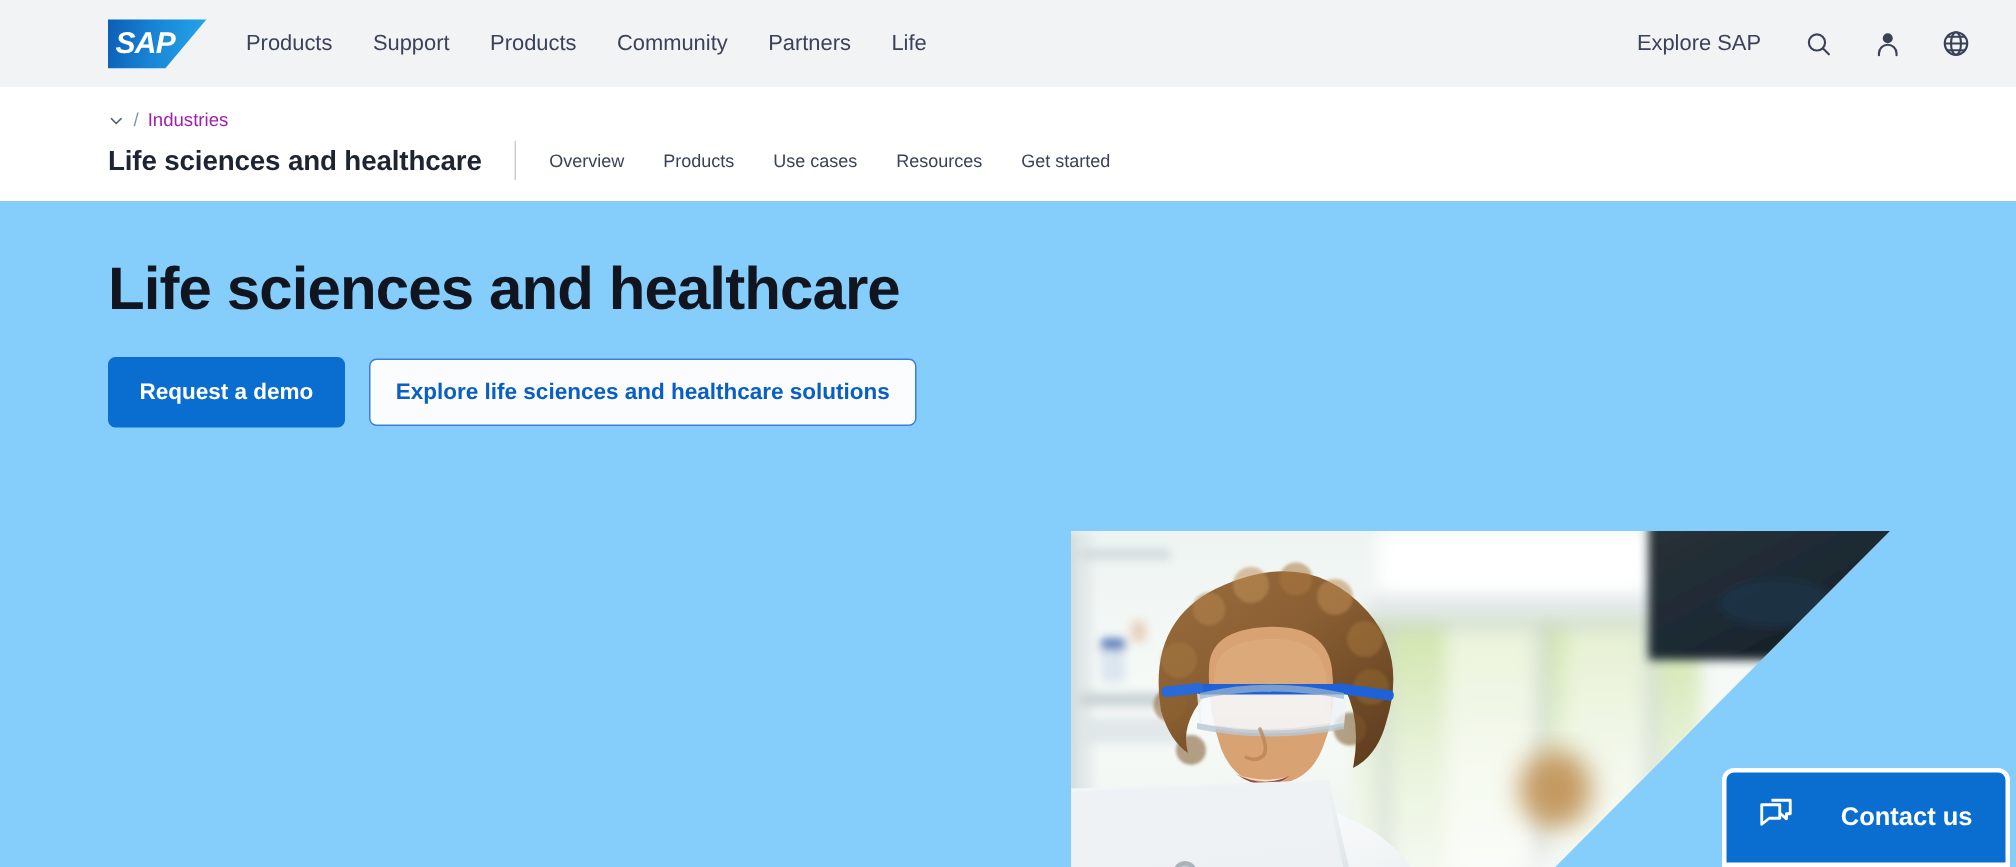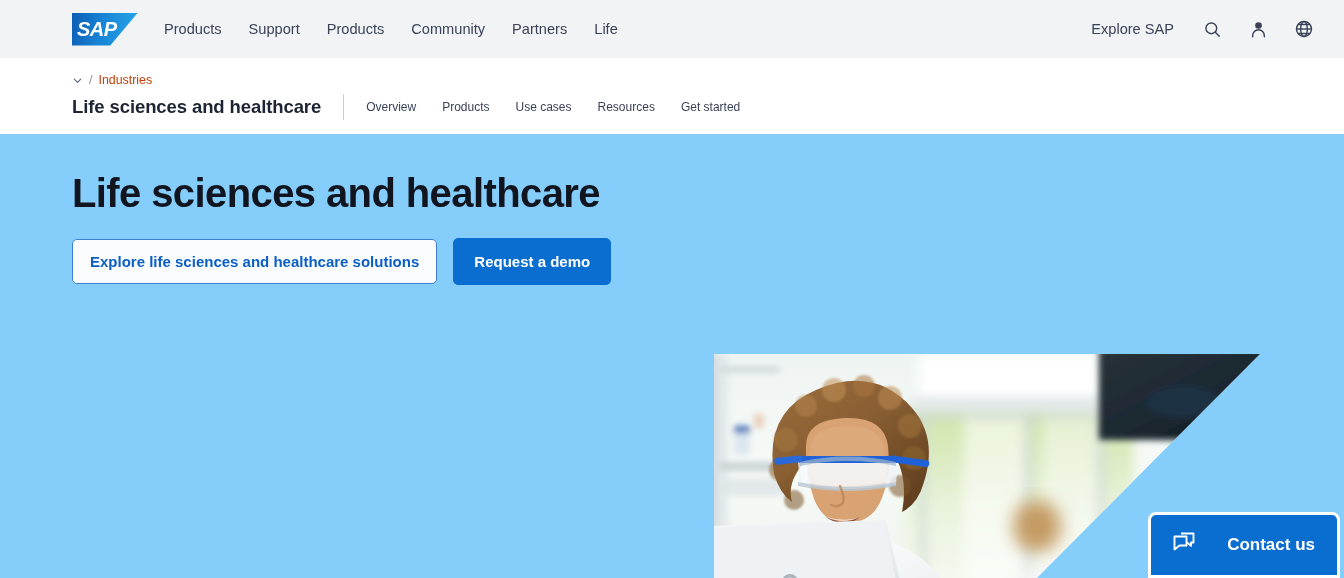--- a/index.html
+++ b/index.html
@@ -100,21 +100,21 @@
     align-items: center;
     gap: 6px;
     font-size: 12.4px;
     color: #5a6478;
     margin-bottom: 6px;
     height: 16px;
   }
   .breadcrumb .chev { display: flex; align-items: center; color: #5a6478; }
   .breadcrumb .sep { color: #8a93a5; }
   .breadcrumb a {
-    color: #c2410c;
+    color: #a21caf;
     text-decoration: none;
   }
   .sub-row {
     display: flex;
     align-items: center;
   }
   .page-title {
     font-size: 18.5px;
     font-weight: bold;
     color: #1d2433;
@@ -313,22 +313,22 @@
     </nav>
   </div>
 </div>
 
 <section class="hero">
   <div class="hero-inner">
 
     <div class="hero-copy">
       <h1 class="hero-title">Life sciences and healthcare</h1>
       <div class="hero-buttons">
+        <a href="#" class="btn btn-primary">Request a demo</a>
         <a href="#" class="btn btn-secondary">Explore life sciences and healthcare solutions</a>
-        <a href="#" class="btn btn-primary">Request a demo</a>
       </div>
     </div>
 
     <div class="hero-media">
       <div class="hero-photo">
         <svg class="photo-svg" viewBox="0 0 546 271" preserveAspectRatio="xMidYMid slice">
           <defs>
             <linearGradient id="bgWin" x1="0" y1="0" x2="0" y2="1">
               <stop offset="0%" stop-color="#eef4f2"></stop>
               <stop offset="45%" stop-color="#f7fbf8"></stop>

